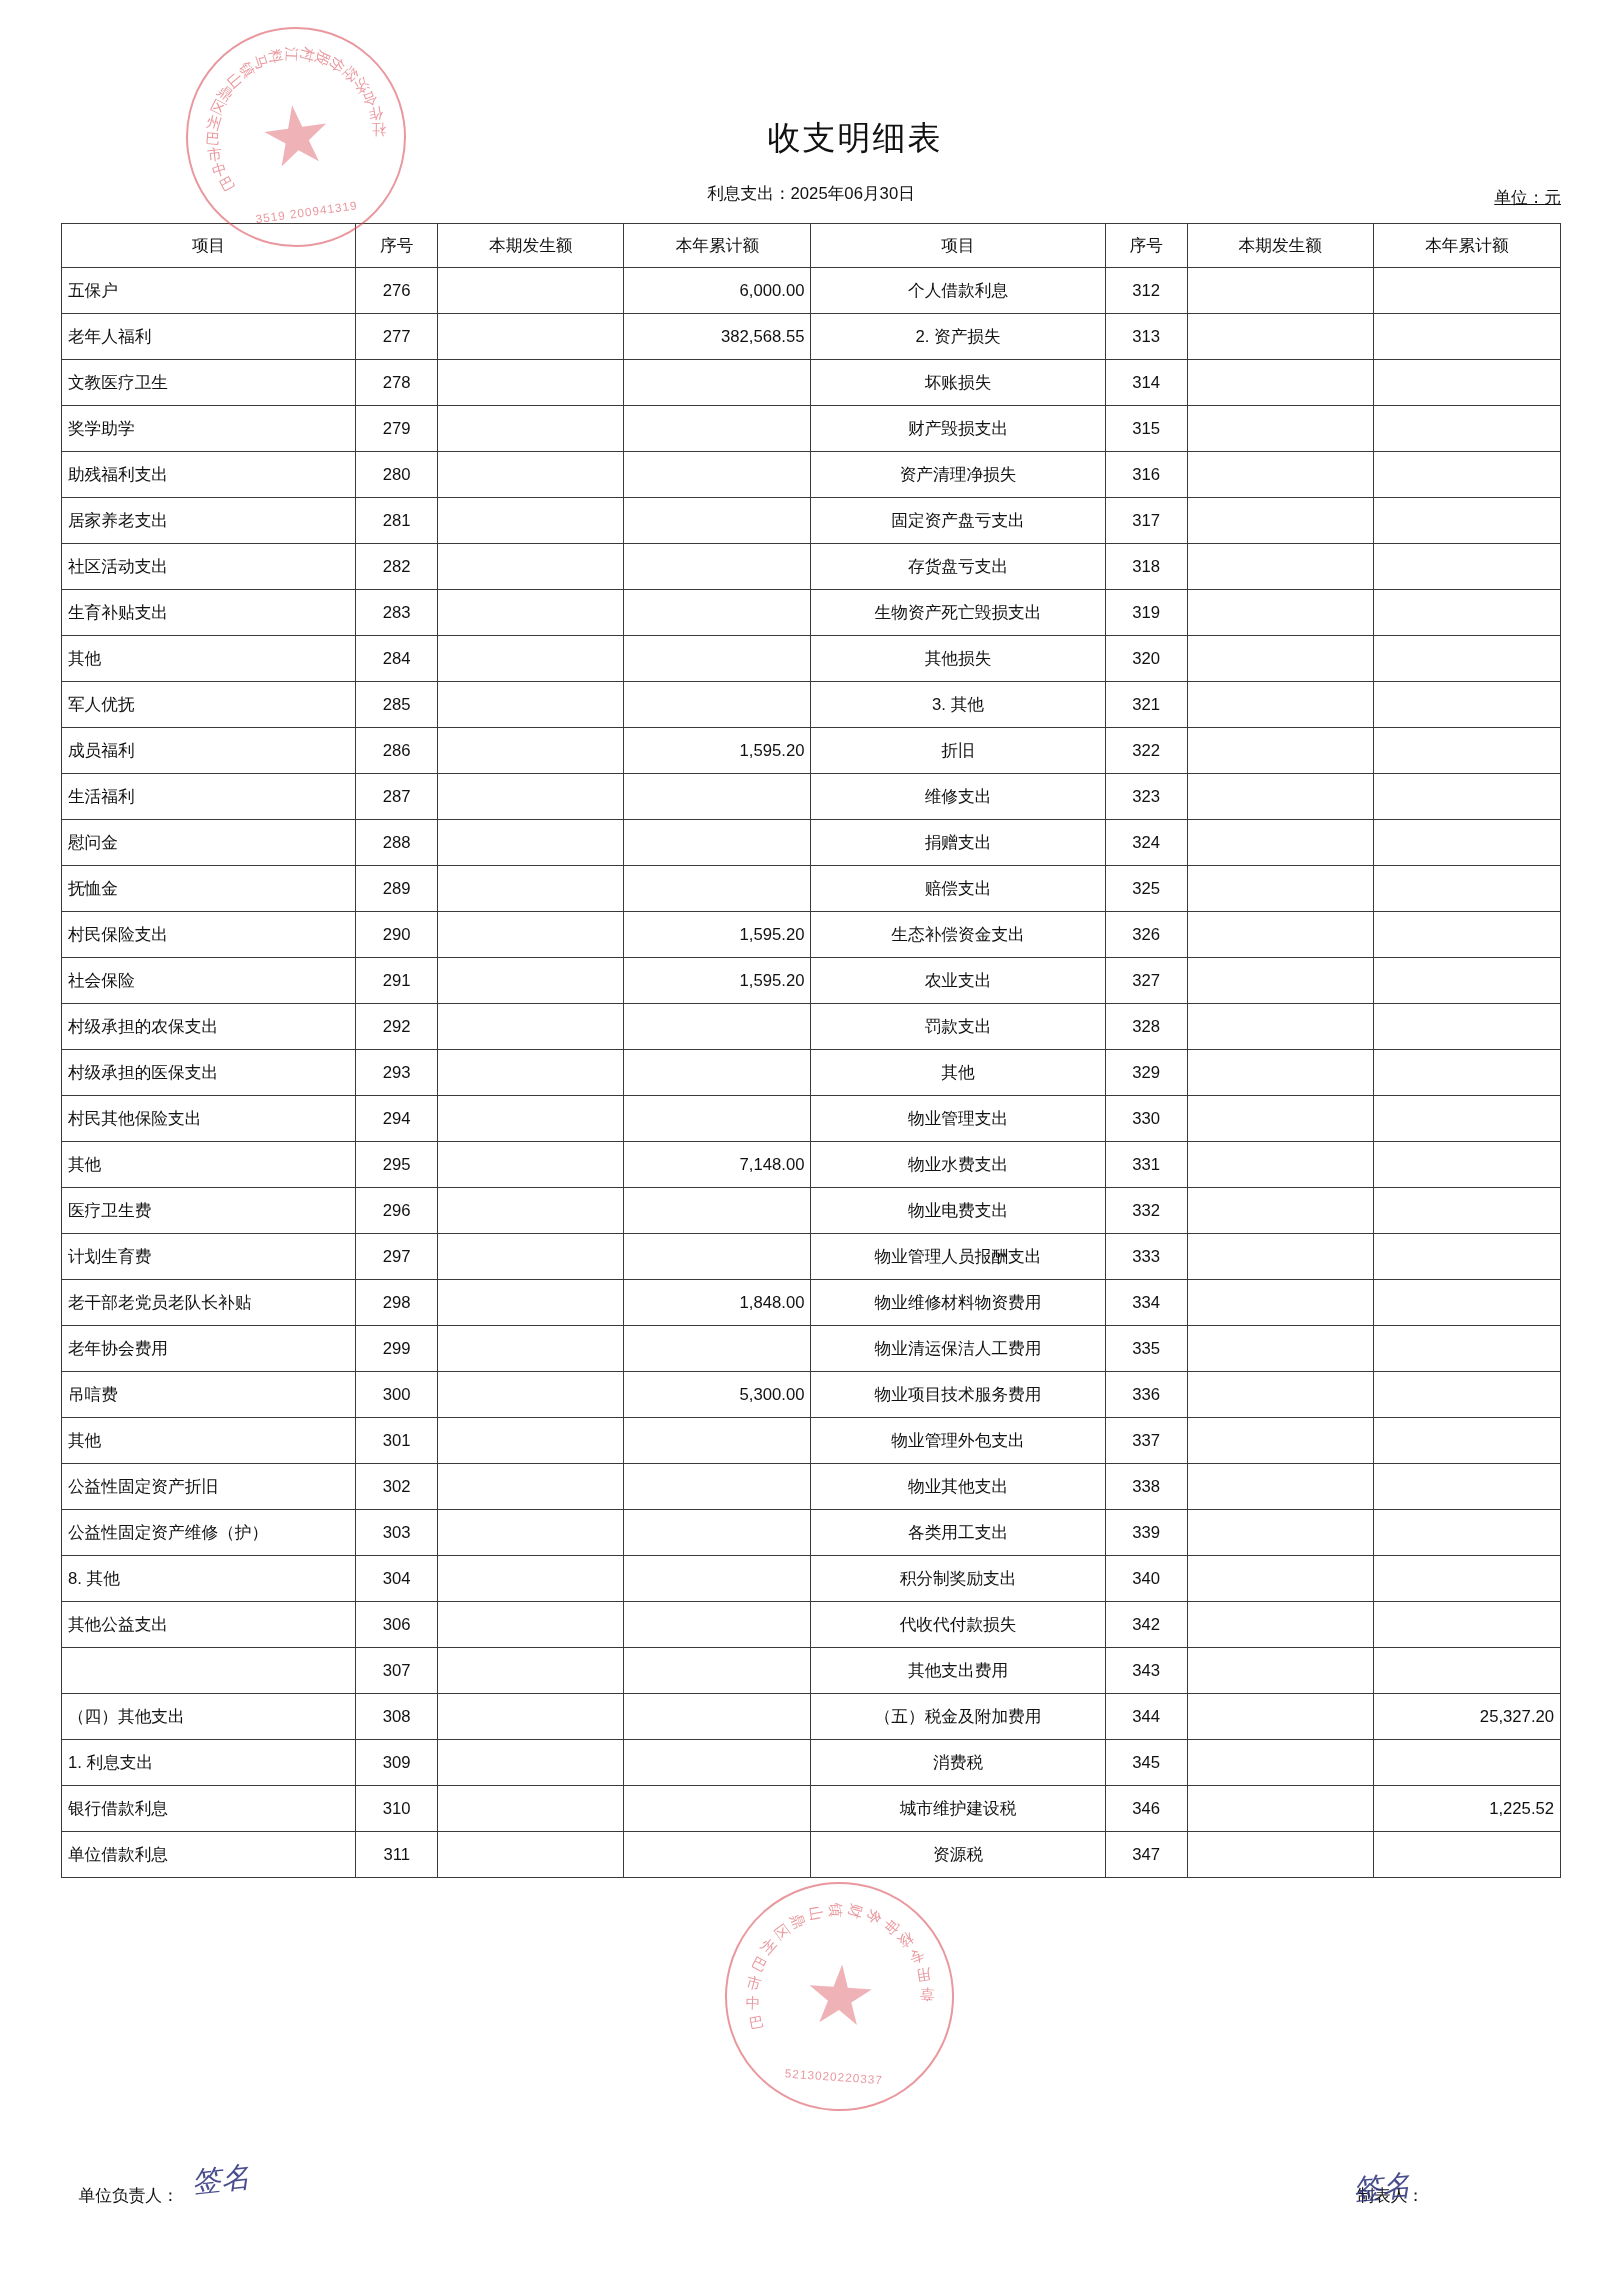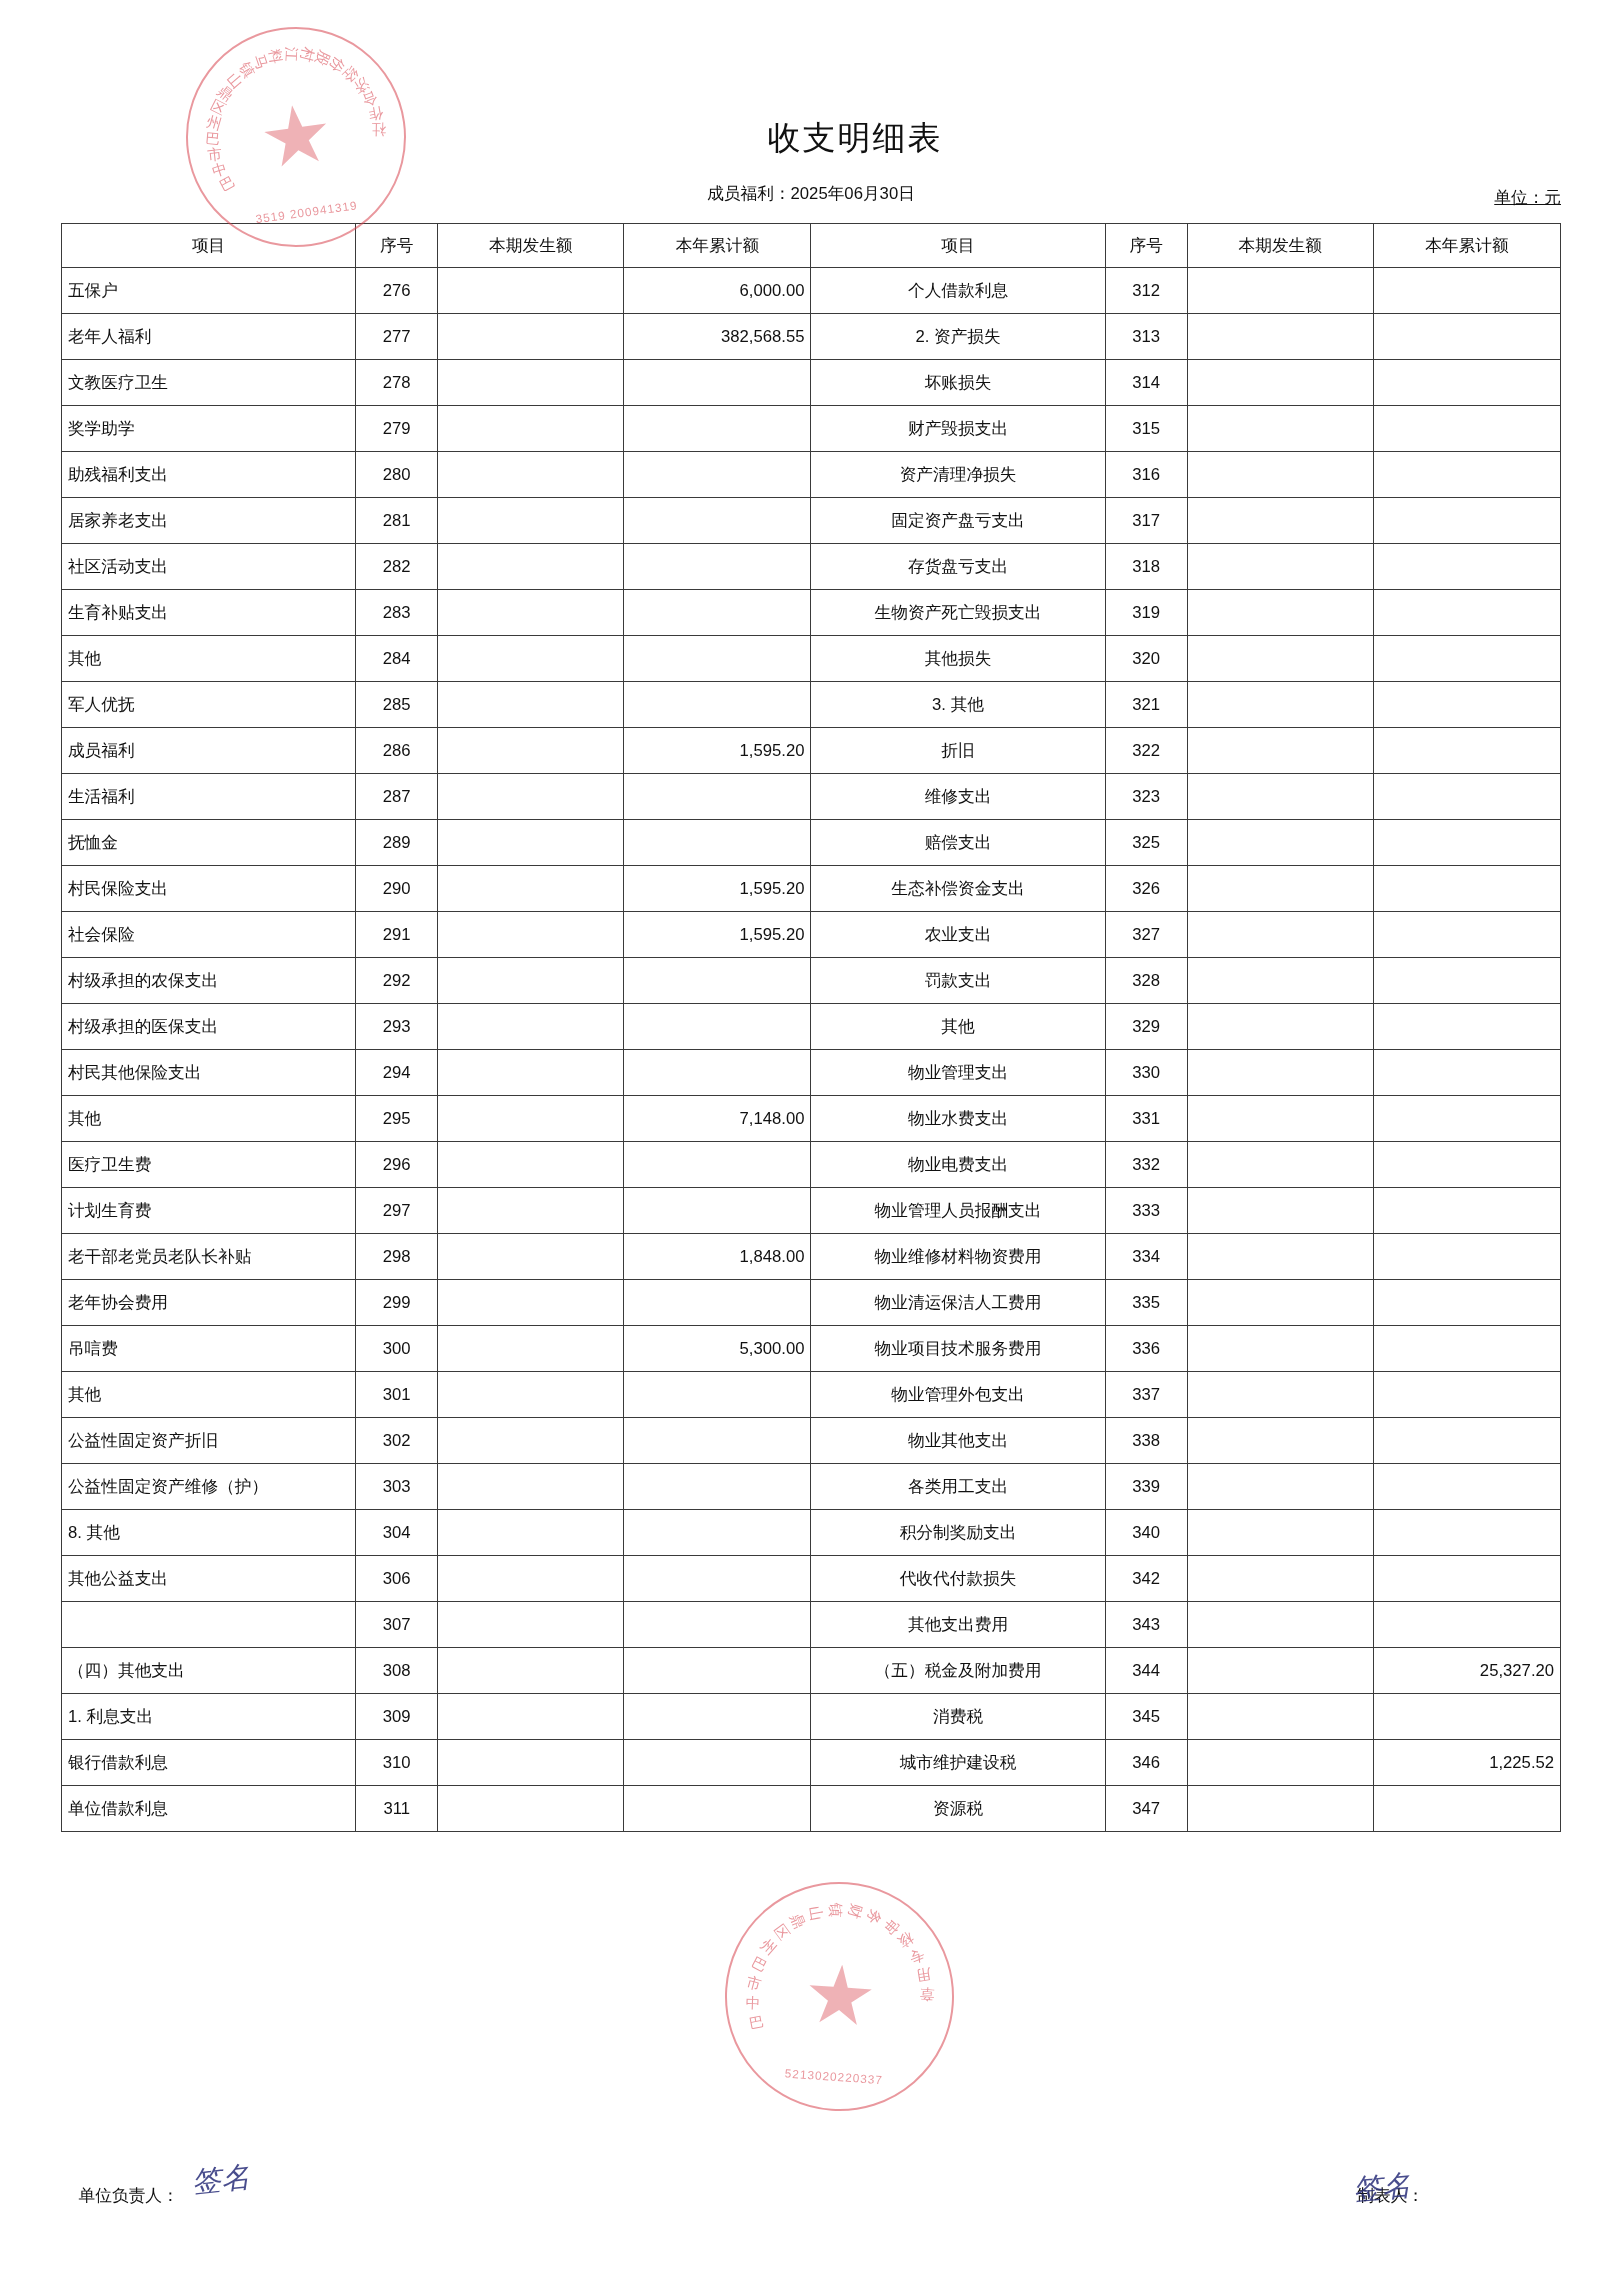--- a/index.html
+++ b/index.html
@@ -188,21 +188,21 @@
   }
   .sig-left { left: 192px; top: 2160px; transform: rotate(-6deg); }
   .sig-right { left: 1353px; top: 2168px; transform: rotate(-5deg); }
 </style>
 </head>
 <body>
 
 <div class="page">
 
   <div class="doc-title">收支明细表</div>
-  <div class="doc-subtitle">成员福利：2025年06月30日</div>
+  <div class="doc-subtitle">利息支出：2025年06月30日</div>
   <div class="doc-unit">单位：元</div>
 
   <div class="table-wrap">
     <table class="main">
       <colgroup>
         <col class="c-item">
           <col class="c-no">
           <col class="c-cur">
           <col class="c-acc">
         <col class="c-item">
@@ -333,20 +333,30 @@
             <td class="t-right"></td>
             <td class="t-right"></td>
           </tr>
           <tr>
             <td class="t-left lv1 ">生活福利</td>
             <td class="t-center">287</td>
             <td class="t-right"></td>
             <td class="t-right"></td>
             <td class="t-center ">维修支出</td>
             <td class="t-center">323</td>
+            <td class="t-right"></td>
+            <td class="t-right"></td>
+          </tr>
+          <tr>
+            <td class="t-left lv1 ">慰问金</td>
+            <td class="t-center">288</td>
+            <td class="t-right"></td>
+            <td class="t-right"></td>
+            <td class="t-center ">捐赠支出</td>
+            <td class="t-center">324</td>
             <td class="t-right"></td>
             <td class="t-right"></td>
           </tr>
           <tr>
             <td class="t-left lv1 ">抚恤金</td>
             <td class="t-center">289</td>
             <td class="t-right"></td>
             <td class="t-right"></td>
             <td class="t-center ">赔偿支出</td>
             <td class="t-center">325</td>

